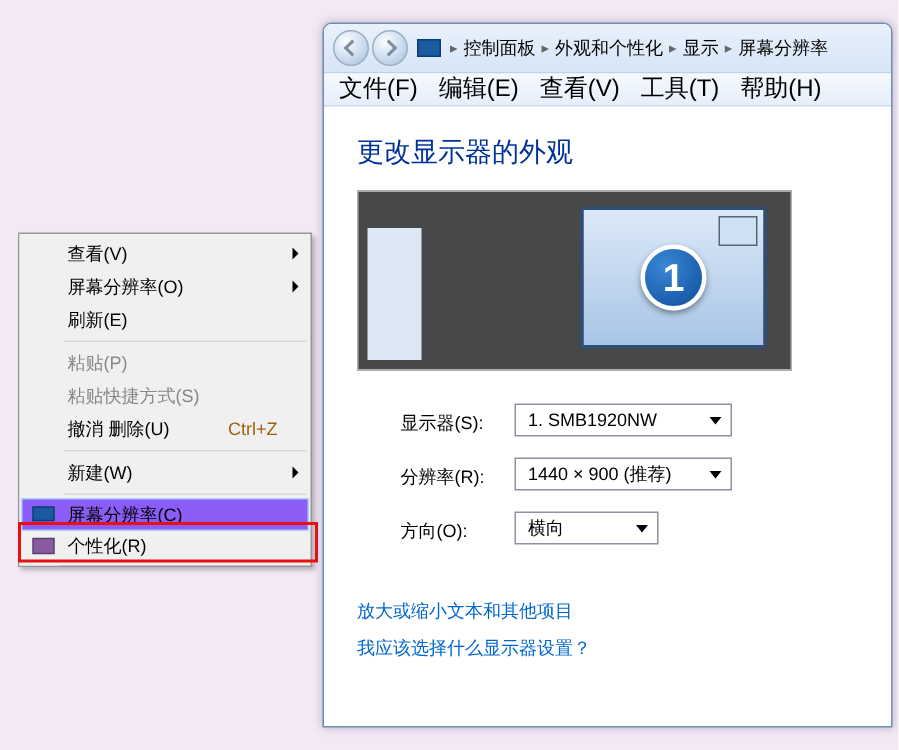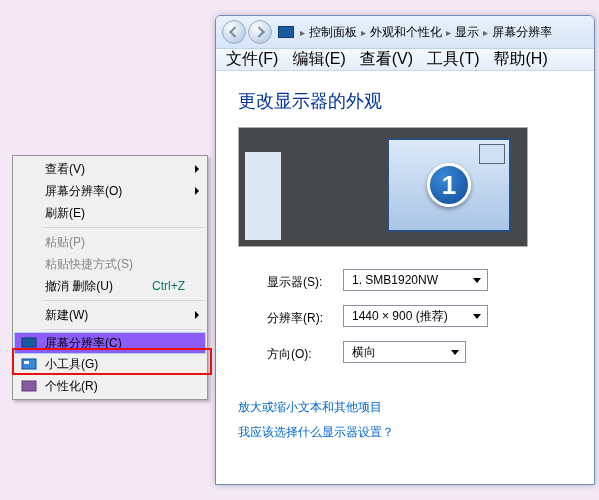--- a/index.html
+++ b/index.html
@@ -18,21 +18,21 @@
 }
 .ctx-row {
   display: flex;
   align-items: center;
   height: 22px;
   padding: 0 20px 0 30px;
   position: relative;
 }
 .ctx-row.disabled { color: #888; }
 .ctx-row .label { flex: 1; }
-.ctx-row .shortcut { color: #0f766e; font-size: 12px; }
+.ctx-row .shortcut { color: #a16207; font-size: 12px; }
 .ctx-row.highlighted {
   background: #8b5cf6;
   border: 1px solid #aecff7;
   margin: -1px;
 }
 .ctx-sep { height: 1px; background: #d7d7d7; margin: 3px 1px 3px 28px; }
 .ctx-chevron {
   position: absolute; right: 6px; top: 50%; transform: translateY(-50%);
   width: 0; height: 0;
   border-top: 4px solid transparent;
@@ -145,21 +145,21 @@
 .form-row { display: flex; align-items: flex-end; margin-bottom: 14px; margin-left: 29px; }
 .form-row label { width: 76px; }
 .dropdown {
   width: 145px; height: 22px;
   border: 1px solid #8e8f9f;
   background: #fff;
   display: flex; align-items: center; justify-content: space-between;
   padding: 0 6px 0 8px;
   font-size: 12px;
 }
-.dropdown.narrow { width: 123px; }
+.dropdown.narrow { width: 96px; }
 .dd-arrow { width: 0; height: 0; border-left: 4px solid transparent; border-right: 4px solid transparent; border-top: 5px solid #000; }
 
 .link { color: #0066cc; margin-bottom: 8px; cursor: pointer; }
 </style>
 </head>
 <body>
 
 <div class="context-menu">
   <div class="ctx-iconbar"></div>
 
@@ -196,29 +196,20 @@
       <svg width="16" height="16">
           <rect x="1" y="3" width="14" height="9" fill="#1b5aa0" stroke="#0d3c70"></rect>
           <rect x="5" y="13" width="6" height="2" fill="#7a8ea0"></rect>
         </svg>
     </span>
     <span class="label">屏幕分辨率(C)</span>
   </div>
   <div class="ctx-row">
     <span class="ctx-icon">
       <svg width="16" height="16">
-          <rect x="1" y="3" width="14" height="10" fill="#3a88d6" stroke="#0d4c9a"></rect>
-          <rect x="3" y="5" width="5" height="3" fill="#fff"></rect>
-        </svg>
-    </span>
-    <span class="label">小工具(G)</span>
-  </div>
-  <div class="ctx-row">
-    <span class="ctx-icon">
-      <svg width="16" height="16">
           <rect x="1" y="3" width="14" height="10" fill="#8a5aa0" stroke="#5d3c70"></rect>
         </svg>
     </span>
     <span class="label">个性化(R)</span>
   </div>
 </div>
 
 <div class="red-box"></div>
 
 <svg class="arrow" width="70" height="14">

